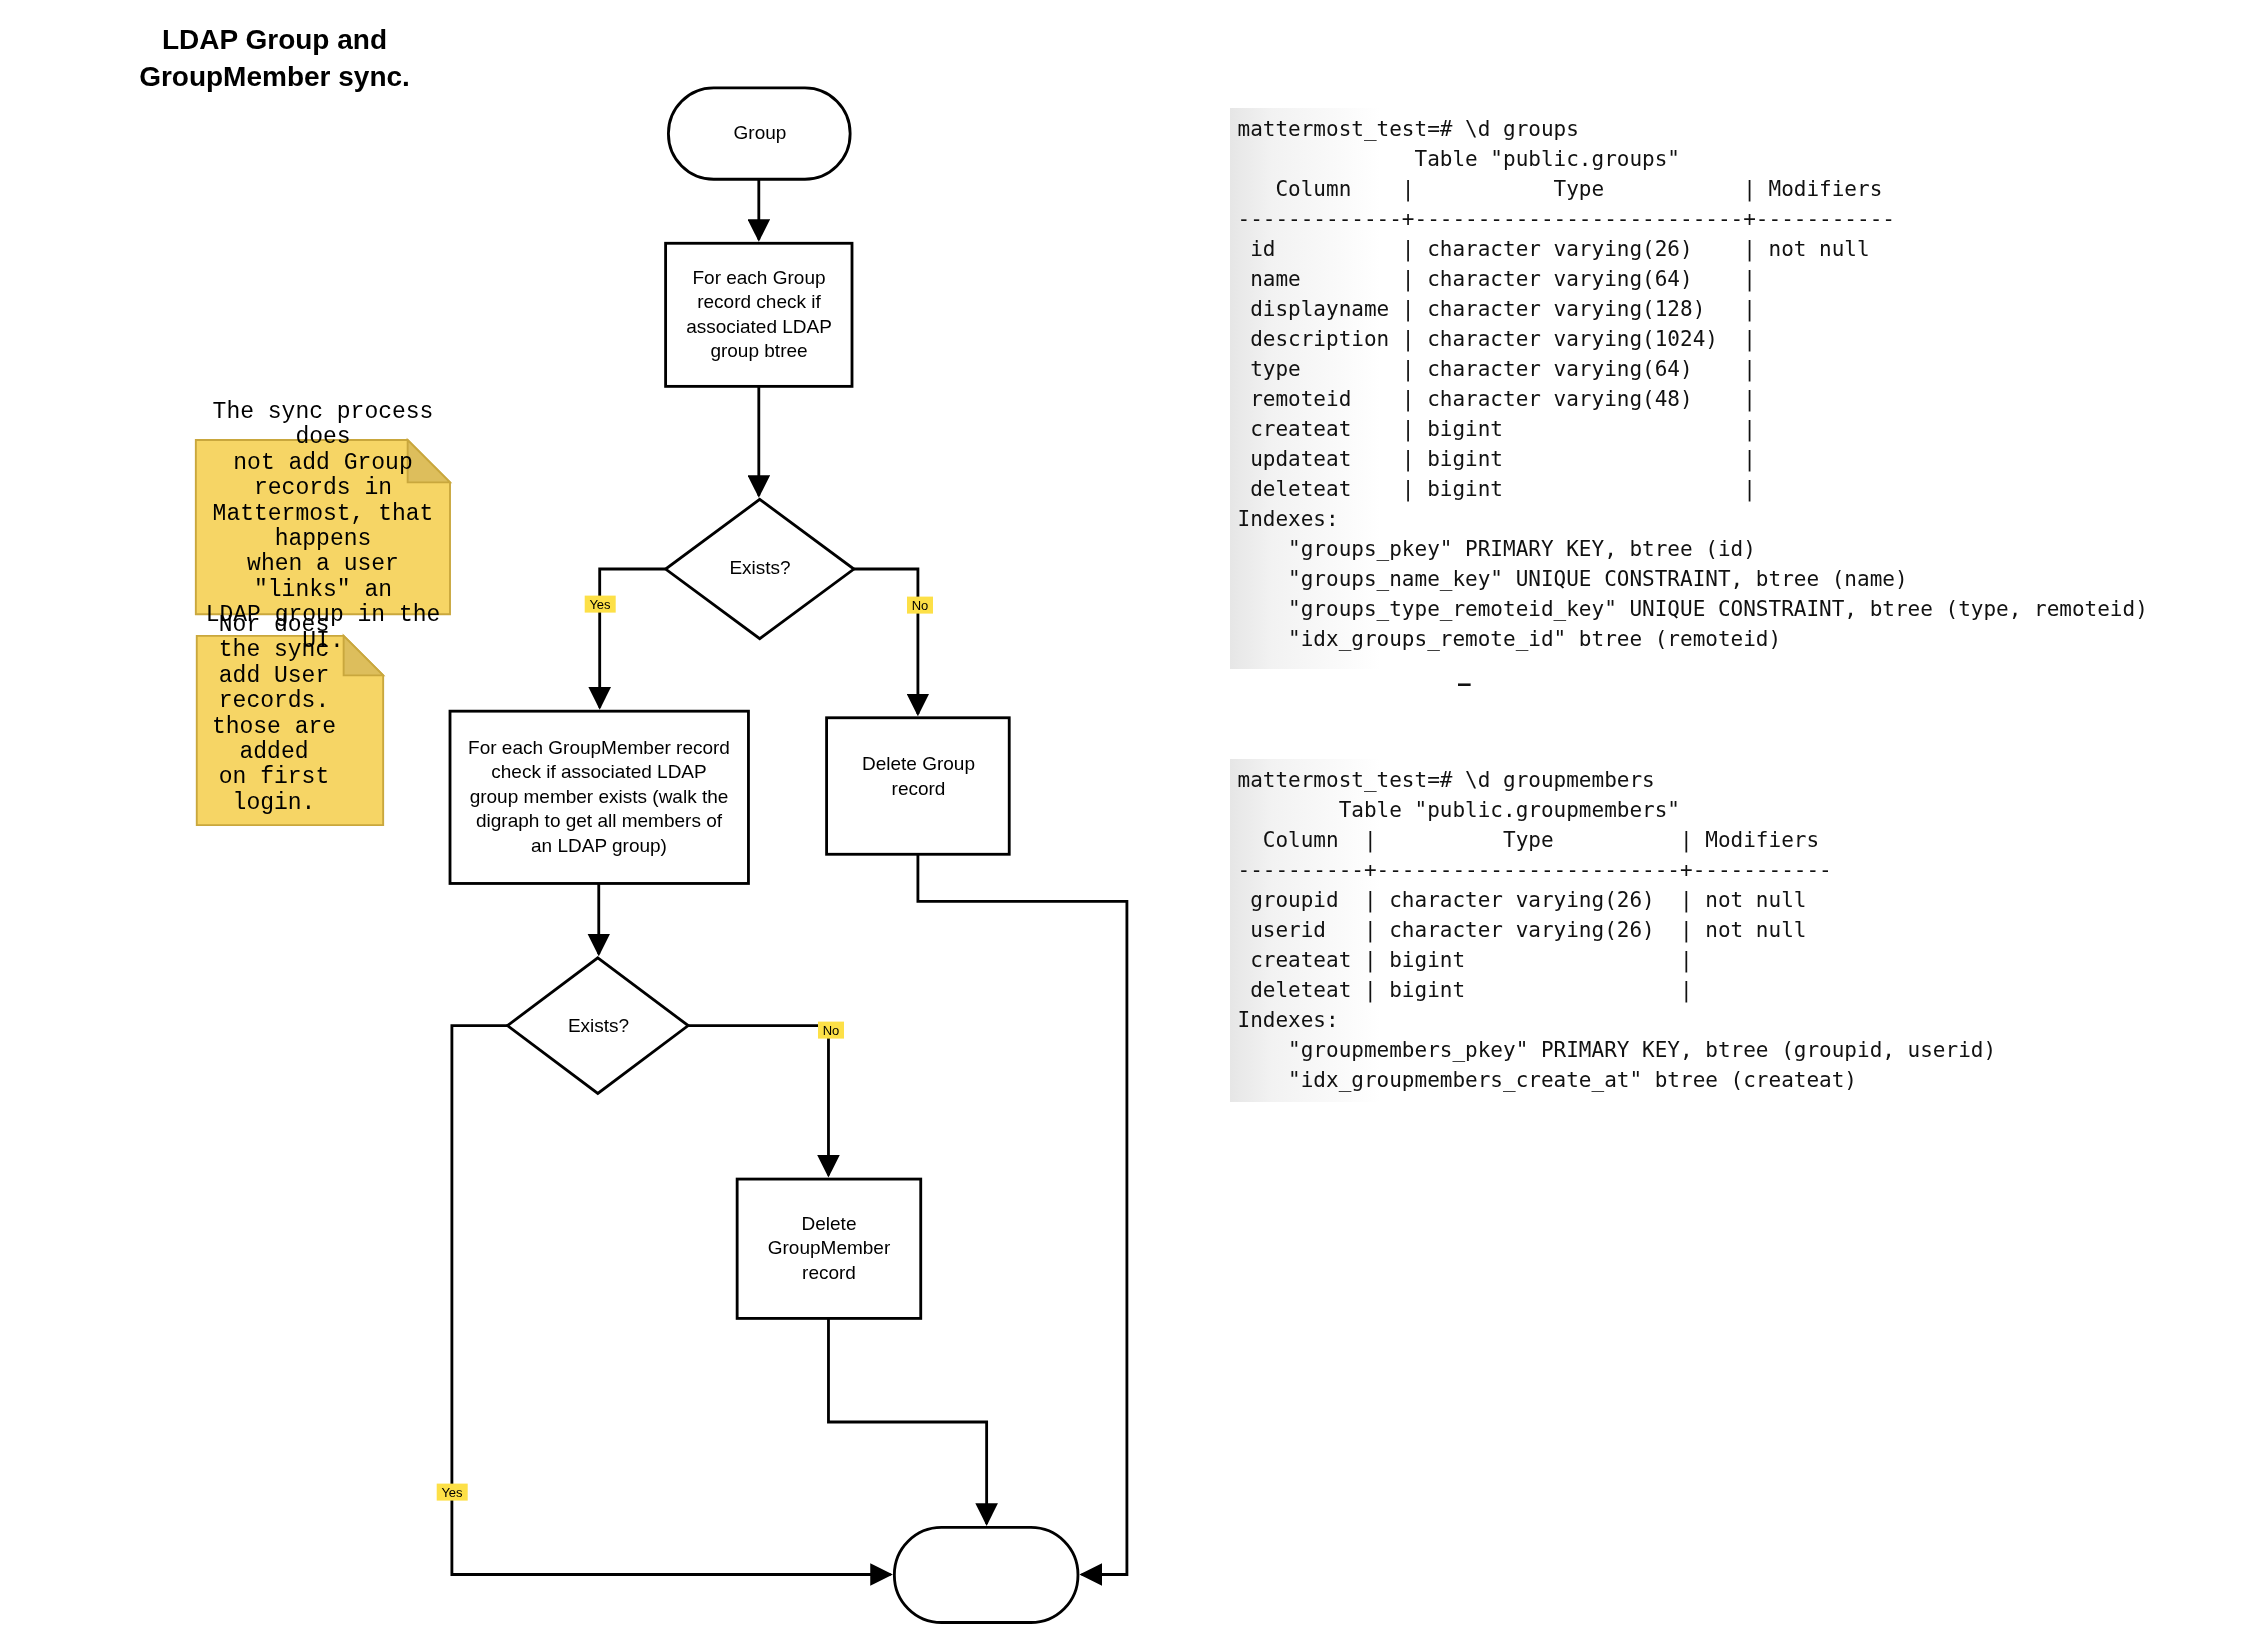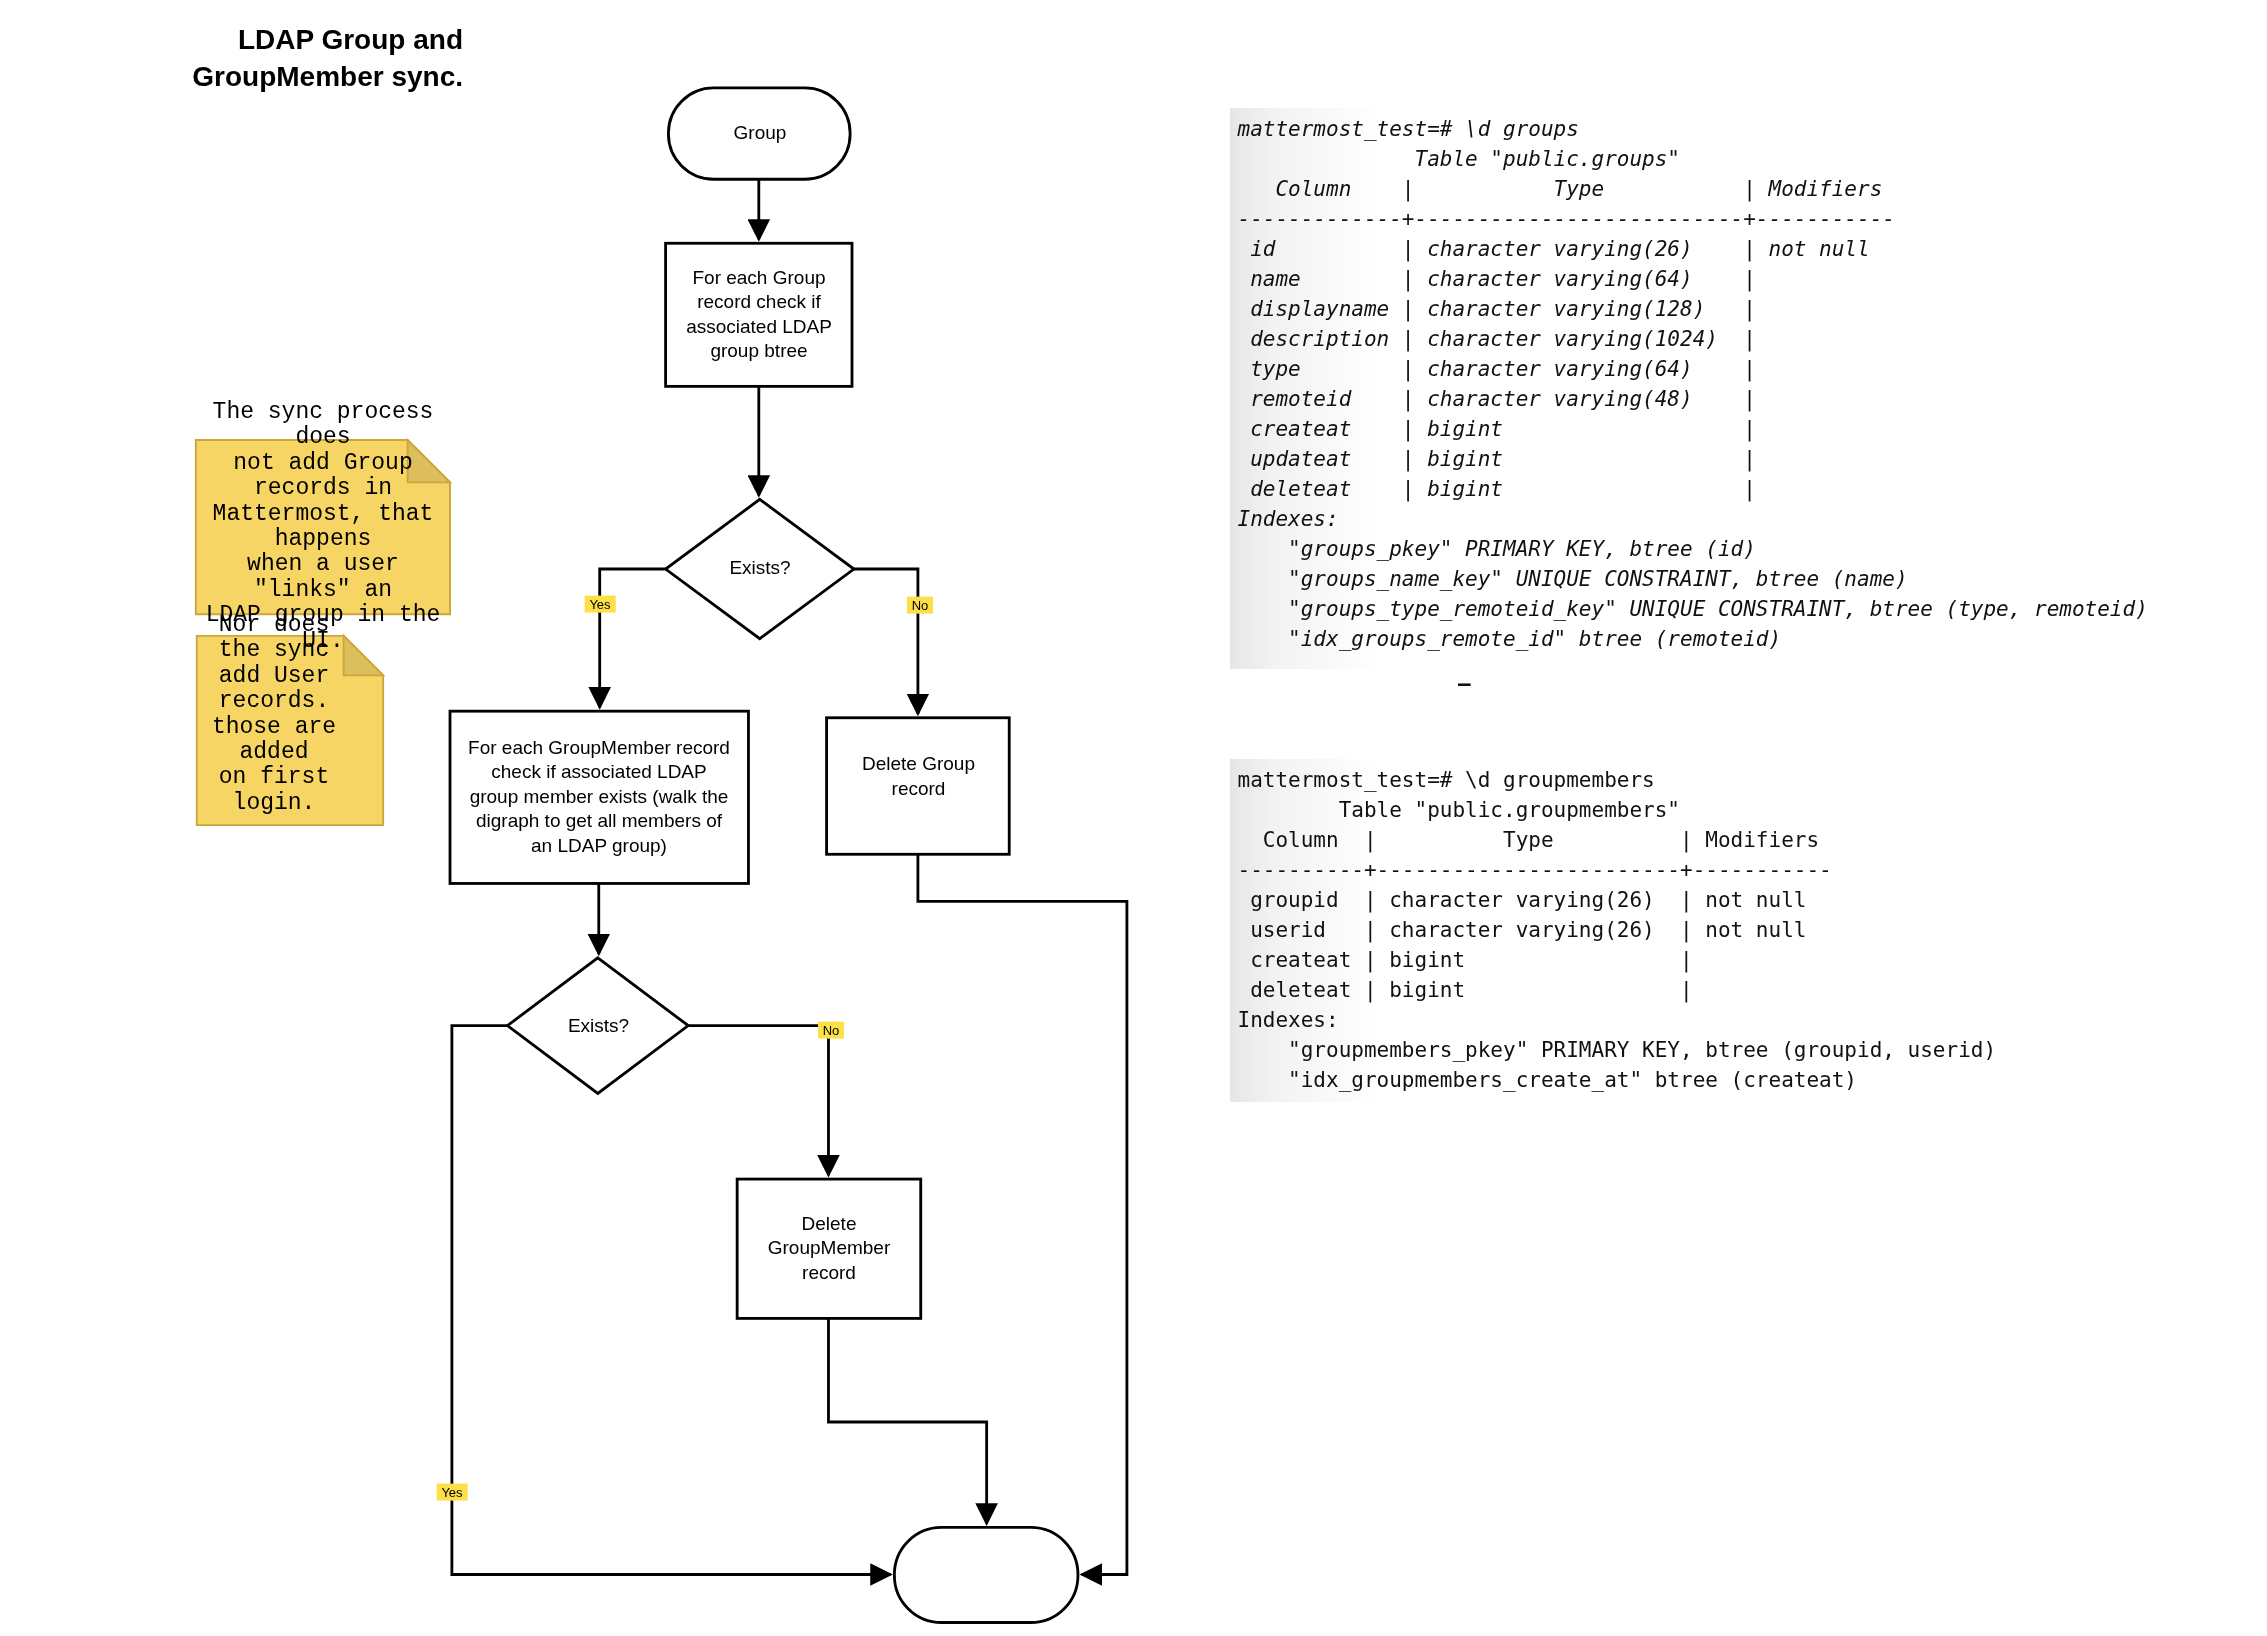--- a/index.html
+++ b/index.html
@@ -9,36 +9,36 @@
     background:#ffffff;
     font-family:"Liberation Sans", sans-serif;
     color:#000;
     overflow:hidden;
   }
   .diagram-layer{position:absolute;left:0;top:0;width:2267px;height:1637px;z-index:1;}
   .overlay{position:absolute;z-index:2;display:flex;align-items:center;justify-content:center;
            text-align:center;white-space:pre-line;line-height:24.5px;font-size:19px;}
   .page-title{
     position:absolute;left:86px;top:21px;width:377px;z-index:2;
-    font-size:28px;line-height:37px;font-weight:bold;text-align:right;white-space:pre-line;
+    font-size:28px;line-height:37px;font-weight:bold;text-align:center;white-space:pre-line;
   }
   .edge-label{
     position:absolute;z-index:3;background:#fde047;padding:0.9px 4.7px;
     font-size:13px;transform:translate(-50%,-50%);
   }
   .note-text{line-height:25.4px;font-size:23px;font-family:Liberation Mono, monospace;}
   .terminal{
     position:absolute;z-index:2;
     font-family:"DejaVu Sans Mono", monospace;
     font-size:21px;line-height:30px;color:#111;
     white-space:pre;
     background:linear-gradient(to right,#e6e6e6 0px,#f2f2f2 42px,#ffffff 151px);
     padding:5.6px 0 0 7.5px;
   }
-  #terminal-groups{left:1230px;top:108px;width:932px;height:555px;font-style:italic;}
+  #terminal-groups{left:1230px;top:108px;width:932px;height:555px;}
   #terminal-groupmembers{left:1230px;top:759px;width:932px;height:337px;}
   .stray-dash{
     position:absolute;left:1458px;top:669px;z-index:2;
     font-family:"DejaVu Sans Mono", monospace;font-size:21px;line-height:30px;
     font-weight:bold;color:#111;
   }
 </style>
 </head>
 <body>
 

